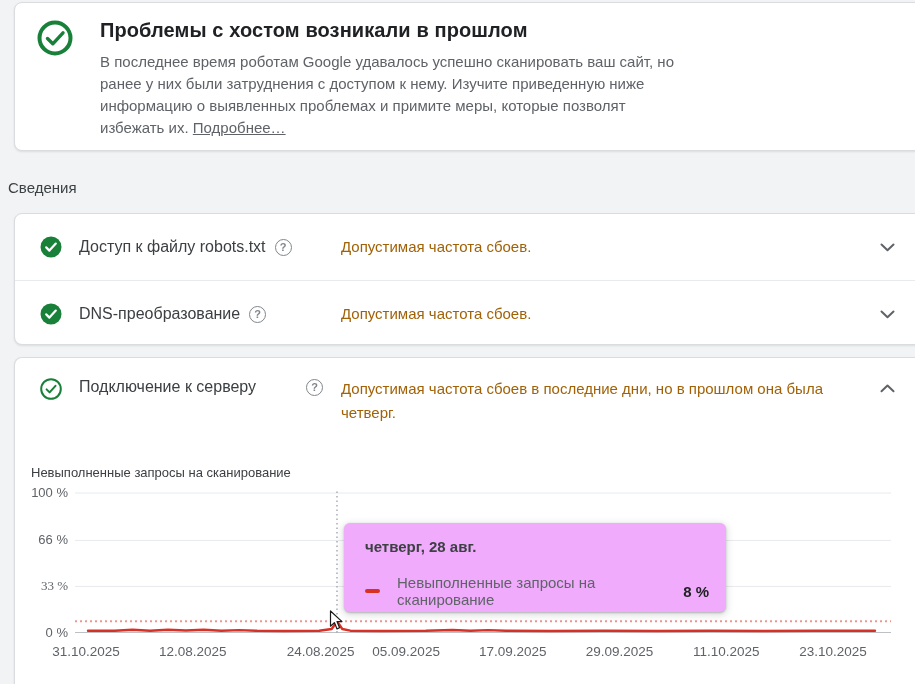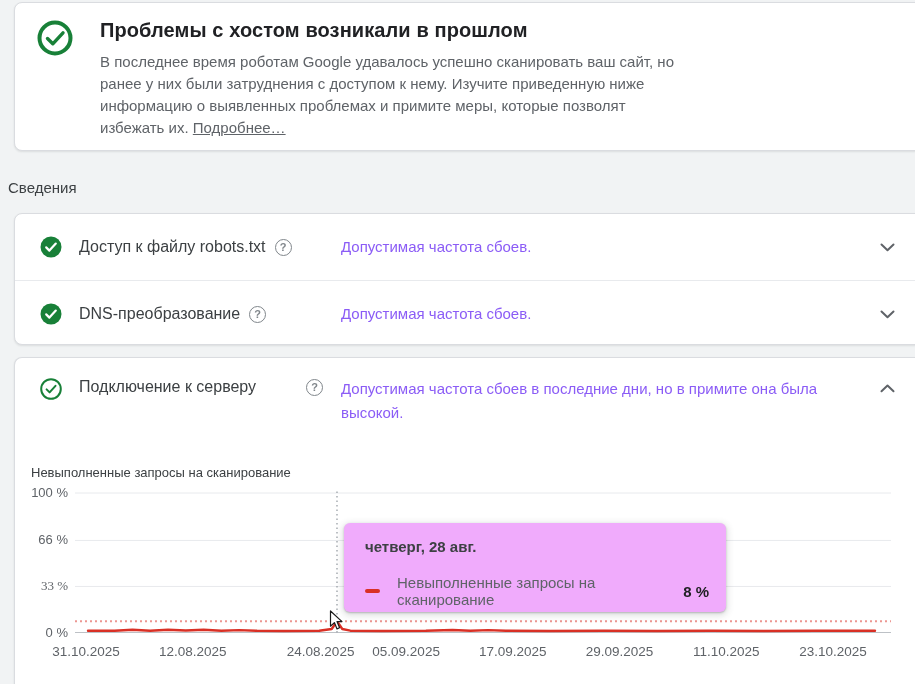--- a/index.html
+++ b/index.html
@@ -24,21 +24,21 @@
   .rows-card { top:213px; height:132px; }
   .expanded-card { top:357px; height:340px; border-bottom:none; border-radius:8px 8px 0 0; }
   .row { display:flex; align-items:center; height:66px; padding-left:25px; padding-right:26px; cursor:pointer; }
   .row-divider { height:1px; background:#e8eaed; margin:0; }
   .check-sm { width:22px; height:22px; flex:0 0 22px; }
   .label-group { display:flex; align-items:center; margin-left:17px; width:262px; flex:0 0 262px; }
   .row-label { font-size:16px; color:#3c4043; }
   .help-icon { display:inline-flex; align-items:center; justify-content:center; width:17px; height:17px;
                border:1.4px solid #80868b; border-radius:50%; color:#80868b; font-size:11px; font-weight:700;
                margin-left:9px; flex:0 0 17px; cursor:pointer; }
-  .row-status { flex:1; font-size:15px; line-height:24px; color:#8b5cf6; padding-right:14px; }
+  .row-status { flex:1; font-size:15px; line-height:24px; color:#a16207; padding-right:14px; }
   .chevron { flex:0 0 16px; margin-left:8px; display:flex; align-items:center; }
   .row-expanded-header { align-items:flex-start; padding-top:19px; height:auto; }
   .row-expanded-header .check-sm { margin-top:1px; }
   .row-expanded-header .label-group { margin-top:1px;gap:41px; }
   .row-expanded-header .chevron { margin-top:7px; }
 
   
   .chart-title { position:absolute; left:16px; top:107px; font-size:13px; color:#3c4043; }
   .plot { position:absolute; left:0; top:133px; width:909px; height:200px; }
   #chart-svg { position:absolute; left:60px; top:0; }
@@ -121,21 +121,21 @@
       <span class="check-sm">
         <svg width="22" height="22" viewBox="0 0 22 22">
           <circle cx="11" cy="11" r="9.8" fill="none" stroke="#188038" stroke-width="2"></circle>
           <path d="M6.6 11.4 L9.6 14.4 L15.5 7.8" fill="none" stroke="#188038" stroke-width="2" stroke-linecap="round" stroke-linejoin="round"></path>
         </svg>
       </span>
       <span class="label-group">
         <span class="row-label">Подключение к серверу</span>
         <span class="help-icon">?</span>
       </span>
-      <span class="row-status">Допустимая частота сбоев в последние дни, но в примите она была высокой.</span>
+      <span class="row-status">Допустимая частота сбоев в последние дни, но в прошлом она была четверг.</span>
       <span class="chevron">
         <svg width="15" height="9" viewBox="0 0 15 9">
             <path d="M1.5 7.2 L7.5 1.5 L13.5 7.2" fill="none" stroke="#5f6368" stroke-width="2" stroke-linecap="round" stroke-linejoin="round"></path>
           </svg>
       </span>
     </div>
 
     <div class="chart-title">Невыполненные запросы на сканирование</div>
 
     <div class="plot">

